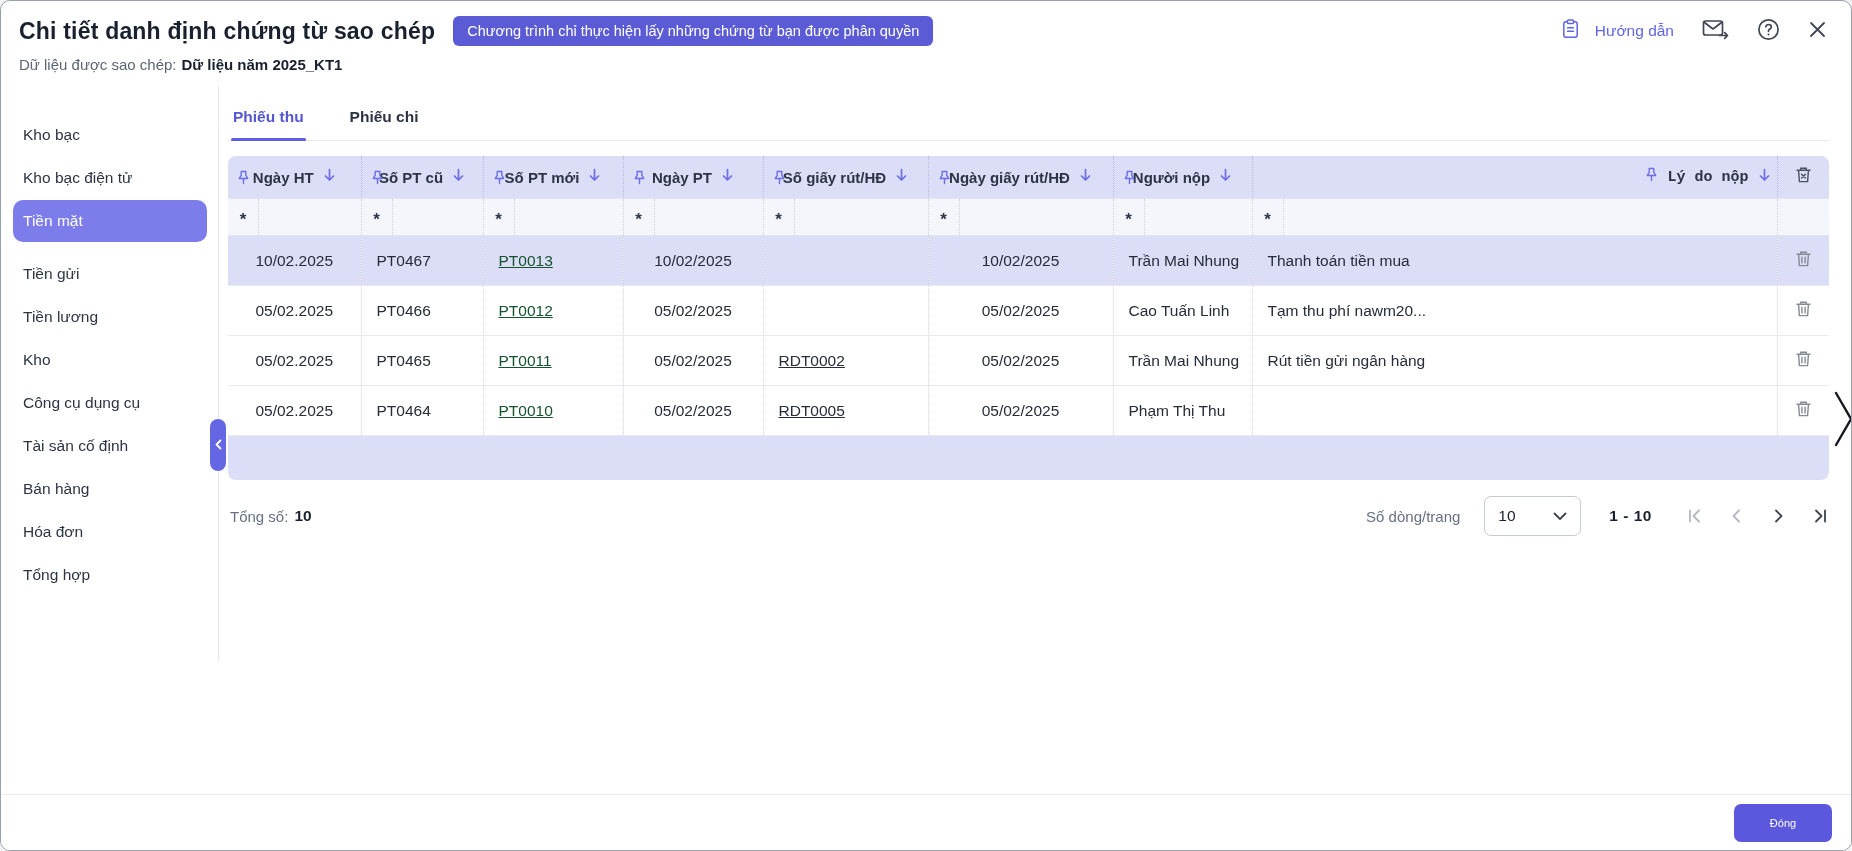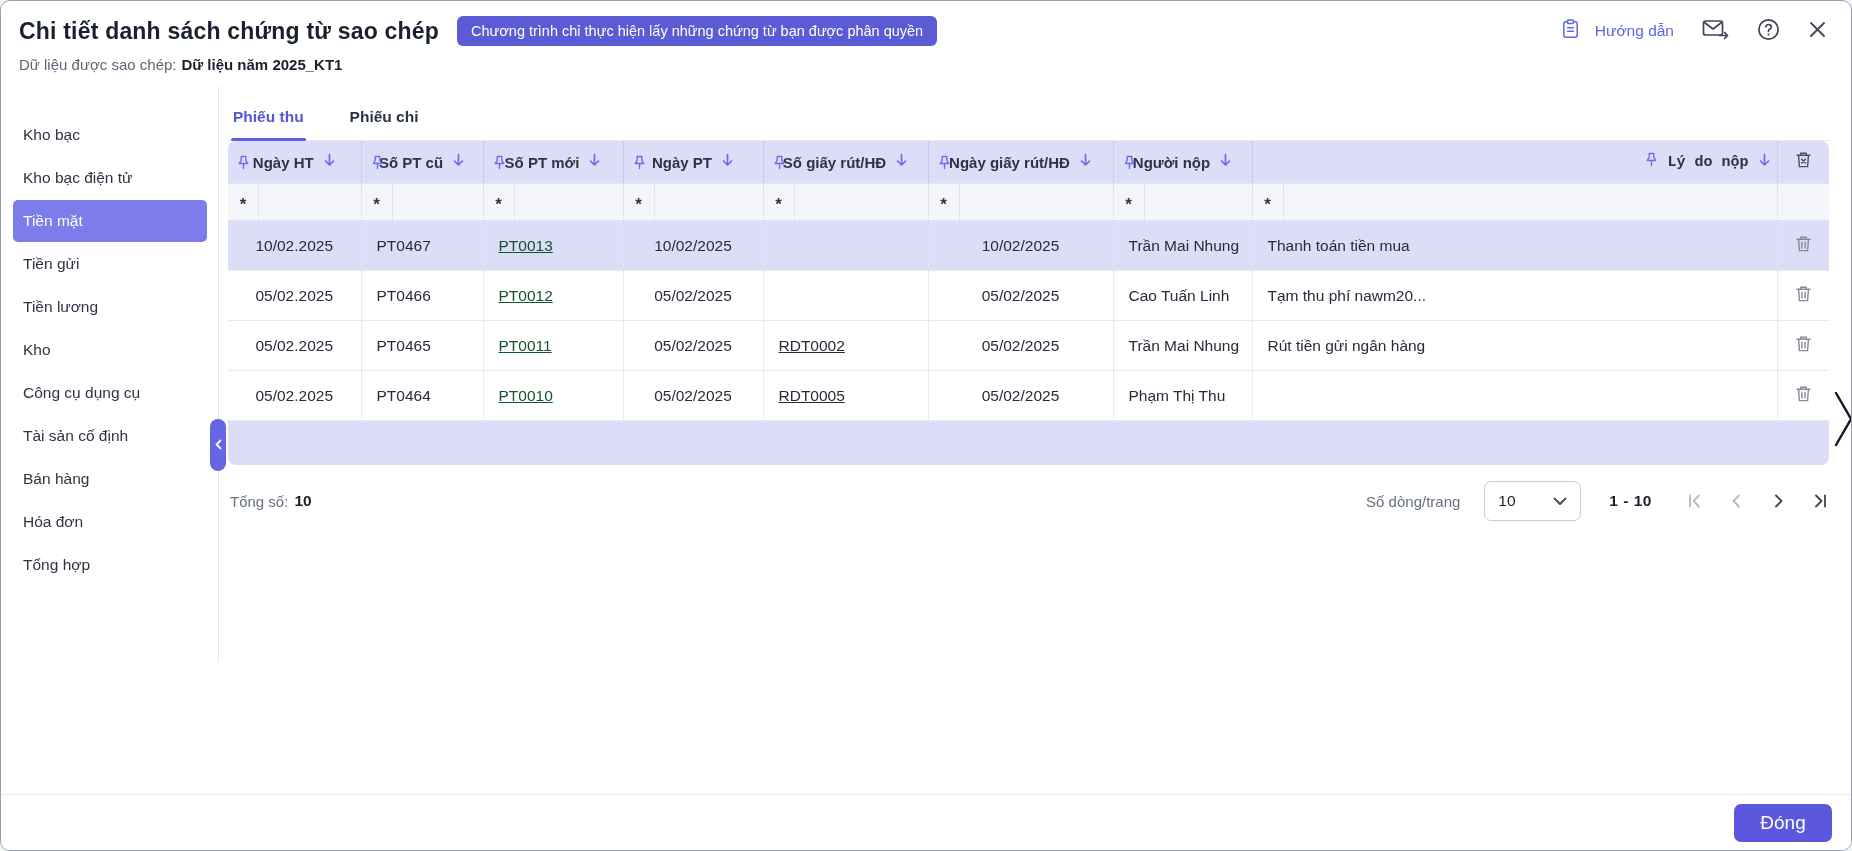--- a/index.html
+++ b/index.html
@@ -13,31 +13,31 @@
   .badge{margin-left:18px;background:#5b5bd6;color:#fff;font-size:14.5px;padding:7px 14px;border-radius:6px;}
   .header-actions{margin-left:auto;display:flex;align-items:center;gap:28px;}
   .guide{color:#6065e2;font-size:15.5px;display:flex;align-items:center;gap:16px;cursor:pointer;}
   .icon-btn{display:flex;align-items:center;cursor:pointer;}
   .subtitle{margin-top:10px;font-size:15px;color:#5d6675;}
   .subtitle b{color:#19202e;margin-left:5px;}
   
   .dlg-body{display:flex;height:576px;margin-top:13px;}
   .sidebar{width:218px;border-right:1px solid #e4e6ec;padding-top:27px;position:relative;flex-shrink:0;}
   .side-item{padding:11px 22px;font-size:15.5px;color:#2c3444;cursor:pointer;margin:1px 0;line-height:20px;}
-  .side-item.active{background:#7c7cea;color:#fff;border-radius:5px;margin:1px 11px 1px 12px;padding:11px 10px;}
+  .side-item.active{background:#7c7cea;color:#fff;border-radius:10px;margin:1px 11px 11px 12px;padding:11px 10px;}
   .collapse-handle{position:absolute;right:-8px;top:333px;width:16px;height:52px;background:#6466e3;border-radius:9px;
     color:#fff;display:flex;align-items:center;justify-content:center;font-size:11px;cursor:pointer;z-index:5;}
   .main{flex:1;padding:13px 22px 0 9px;position:relative;min-width:0;}
   
   .tabs{display:flex;gap:42px;padding-left:3px;border-bottom:1px solid #e7e9ee;}
   .tab{font-size:15.5px;font-weight:600;color:#2c3444;padding:9px 2px 14px;cursor:pointer;position:relative;}
   .tab.active{color:#5457d1;}
   .tab.active::after{content:"";position:absolute;left:0;right:0;bottom:-1px;height:3px;background:#5e5fe0;border-radius:2px;}
   
-  table{width:100%;border-collapse:collapse;table-layout:fixed;}
+  table{width:100%;border-collapse:collapse;table-layout:fixed;margin-top:15px;}
   thead th{background:#dcddf6;height:42px;padding:0;border-right:1px dotted #b9bce4;border-bottom:1px solid #e3e5f2;}
   thead th:first-child{border-top-left-radius:8px;}
   thead th.del-col{border-top-right-radius:8px;border-right:none;}
   .thx{display:flex;align-items:center;justify-content:center;gap:9px;position:relative;height:42px;padding:0 6px;}
   .thlabel{font-size:15px;font-weight:bold;color:#2e3445;white-space:nowrap;overflow:hidden;}
   .pin{position:absolute;left:9px;display:flex;}
   .thx.flow{justify-content:flex-end;padding-left:9px;font-family:Liberation Mono, monospace;}
   tr.filter td{background:#f5f6fc;height:36px;padding:0;border-right:1px dotted #cfd1ee;border-bottom:1px solid #e3e5ee;}
   tr.filter td.del-col{border-right:none;}
   .flt{display:flex;height:36px;}
@@ -62,31 +62,31 @@
   .pp-select span{font-size:15.5px;color:#19202e;}
   .range{color:#19202e;font-weight:600;font-size:15.5px;letter-spacing:.5px;margin-left:4px;}
   .pager{display:flex;align-items:center;gap:25px;margin-left:10px;}
   .pg{display:flex;cursor:pointer;}
   .pg.disabled{color:#b3b8c2;}
   .pg.enabled{color:#3c4352;}
   .hscroll-chevron{position:absolute;right:-4px;top:304px;cursor:pointer;}
   
   .dlg-footer{position:absolute;left:0;right:0;bottom:0;height:56px;border-top:1px solid #e7e9ee;background:#fff;
     display:flex;align-items:center;justify-content:flex-end;padding-right:19px;}
-  .btn-close{background:#5b58dd;color:#fff;border:none;border-radius:7px;font-size:19px;width:98px;height:38px;
+  .btn-close{background:#5b58dd;color:#fff;border:none;border-radius:7px;font-size:11px;width:98px;height:38px;
     cursor:pointer;font-family:inherit;}
 </style>
 </head>
 <body>
 
 <div class="dialog">
 
   <div class="dlg-header">
     <div class="title-row">
-      <h1 class="page-title">Chi tiết danh sách chứng từ sao chép</h1>
+      <h1 class="page-title">Chi tiết danh định chứng từ sao chép</h1>
       <div class="badge">Chương trình chỉ thực hiện lấy những chứng từ bạn được phân quyền</div>
       <div class="header-actions">
         <span class="guide">
           <span>
             <svg width="17" height="20" viewBox="0 0 17 20" fill="none" stroke="#6065e2" stroke-width="1.5" stroke-linejoin="round">
               <rect x="1.8" y="2.8" width="13.4" height="15.4" rx="2.2"></rect>
               <rect x="5.4" y="1" width="6.2" height="3.4" rx="1.2" fill="#ffffff"></rect>
               <path d="M5.6 8.8h5.8M5.6 12.2h5.8" stroke-linecap="round"></path>
             </svg>
           </span>

